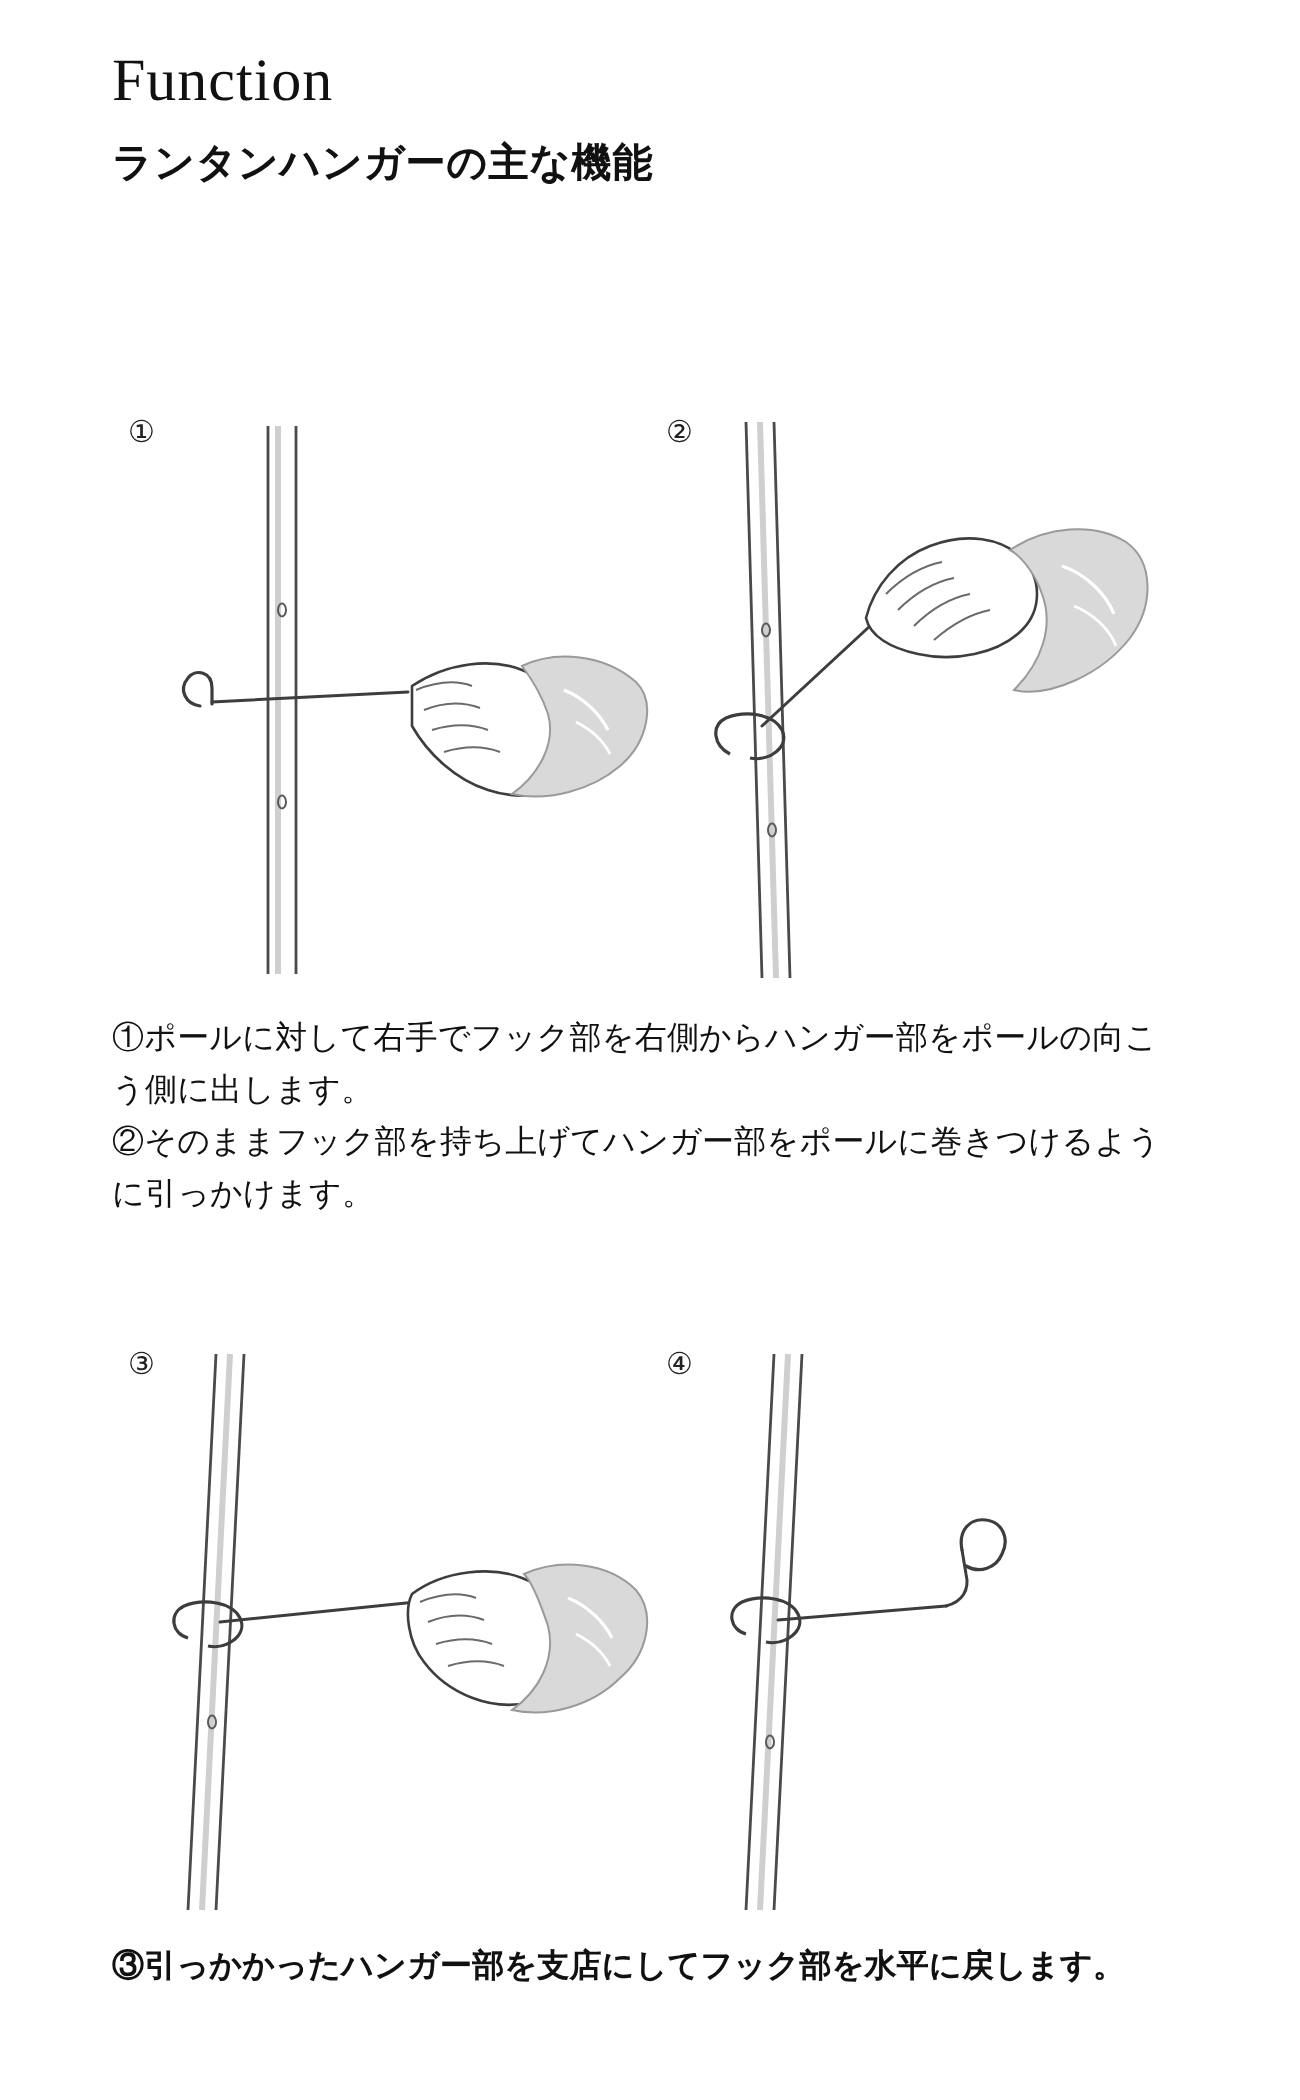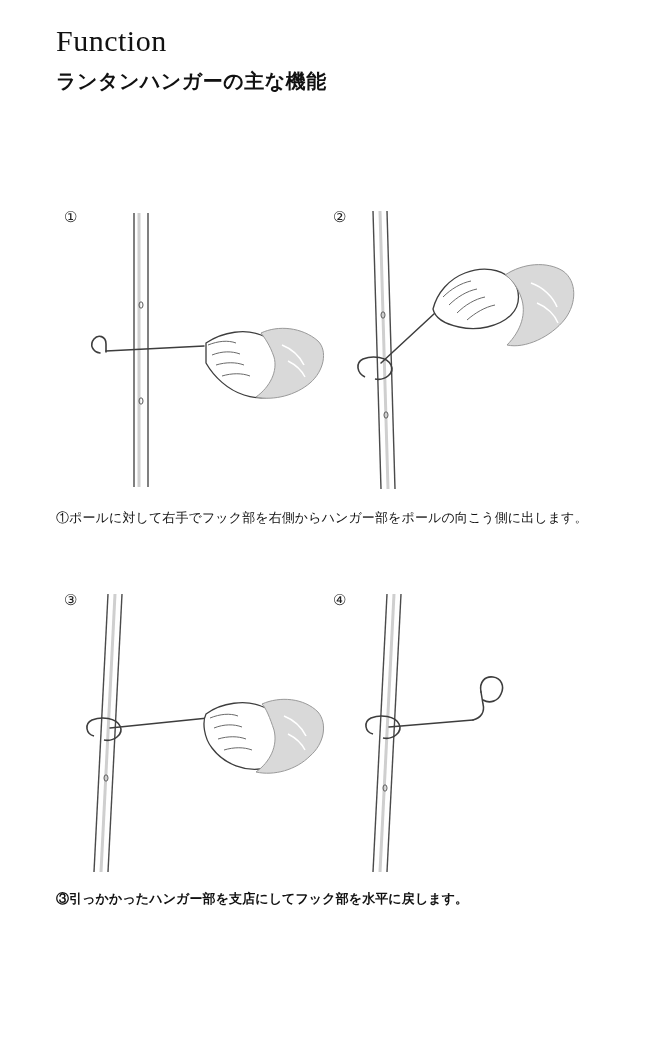--- a/index.html
+++ b/index.html
@@ -67,21 +67,21 @@
     line-height: 1;
   }
 
   .fig svg {
     position: absolute;
     left: 0;
     top: 0;
   }
 
   .caption-block {
-    font-size: 13px;
+    font-size: 16px;
     line-height: 1.62;
     color: #111;
     letter-spacing: 0.1px;
   }
   .caption-block.block1 { margin-top: 12px; }
   .caption-block.block2 { margin-top: 10px; font-weight: bold; }
   .caption-line { margin: 0; }
 </style>
 </head>
 <body>
@@ -147,20 +147,21 @@
                  C226 132 200 144 182 140 C196 126 202 108 196 92 C192 80 184 72 180 70 Z" fill="#d9d9d9" stroke="#9a9a9a" stroke-width="1"></path>
         <path d="M206 78 C218 82 228 92 232 102" fill="none" stroke="#ffffff" stroke-width="1.6"></path>
         <path d="M212 98 C222 102 230 110 233 118" fill="none" stroke="#ffffff" stroke-width="1.4"></path>
       </svg>
     </div>
 
   </div>
 
   <div class="caption-block block1">
     <p class="caption-line">①ポールに対して右手でフック部を右側からハンガー部をポールの向こう側に出します。</p>
+    <p class="caption-line">②そのままフック部を持ち上げてハンガー部をポールに巻きつけるように引っかけます。</p>
   </div>
 
   <div class="figure-row row2">
 
     <div class="fig left">
       <span class="fig-number">③</span>
       <svg width="269" height="290" viewBox="0 0 269 290">
 
         <line x1="52" y1="6" x2="38" y2="284" stroke="#4a4a4a" stroke-width="1.4"></line>
         <line x1="66" y1="6" x2="52" y2="284" stroke="#4a4a4a" stroke-width="1.4"></line>

